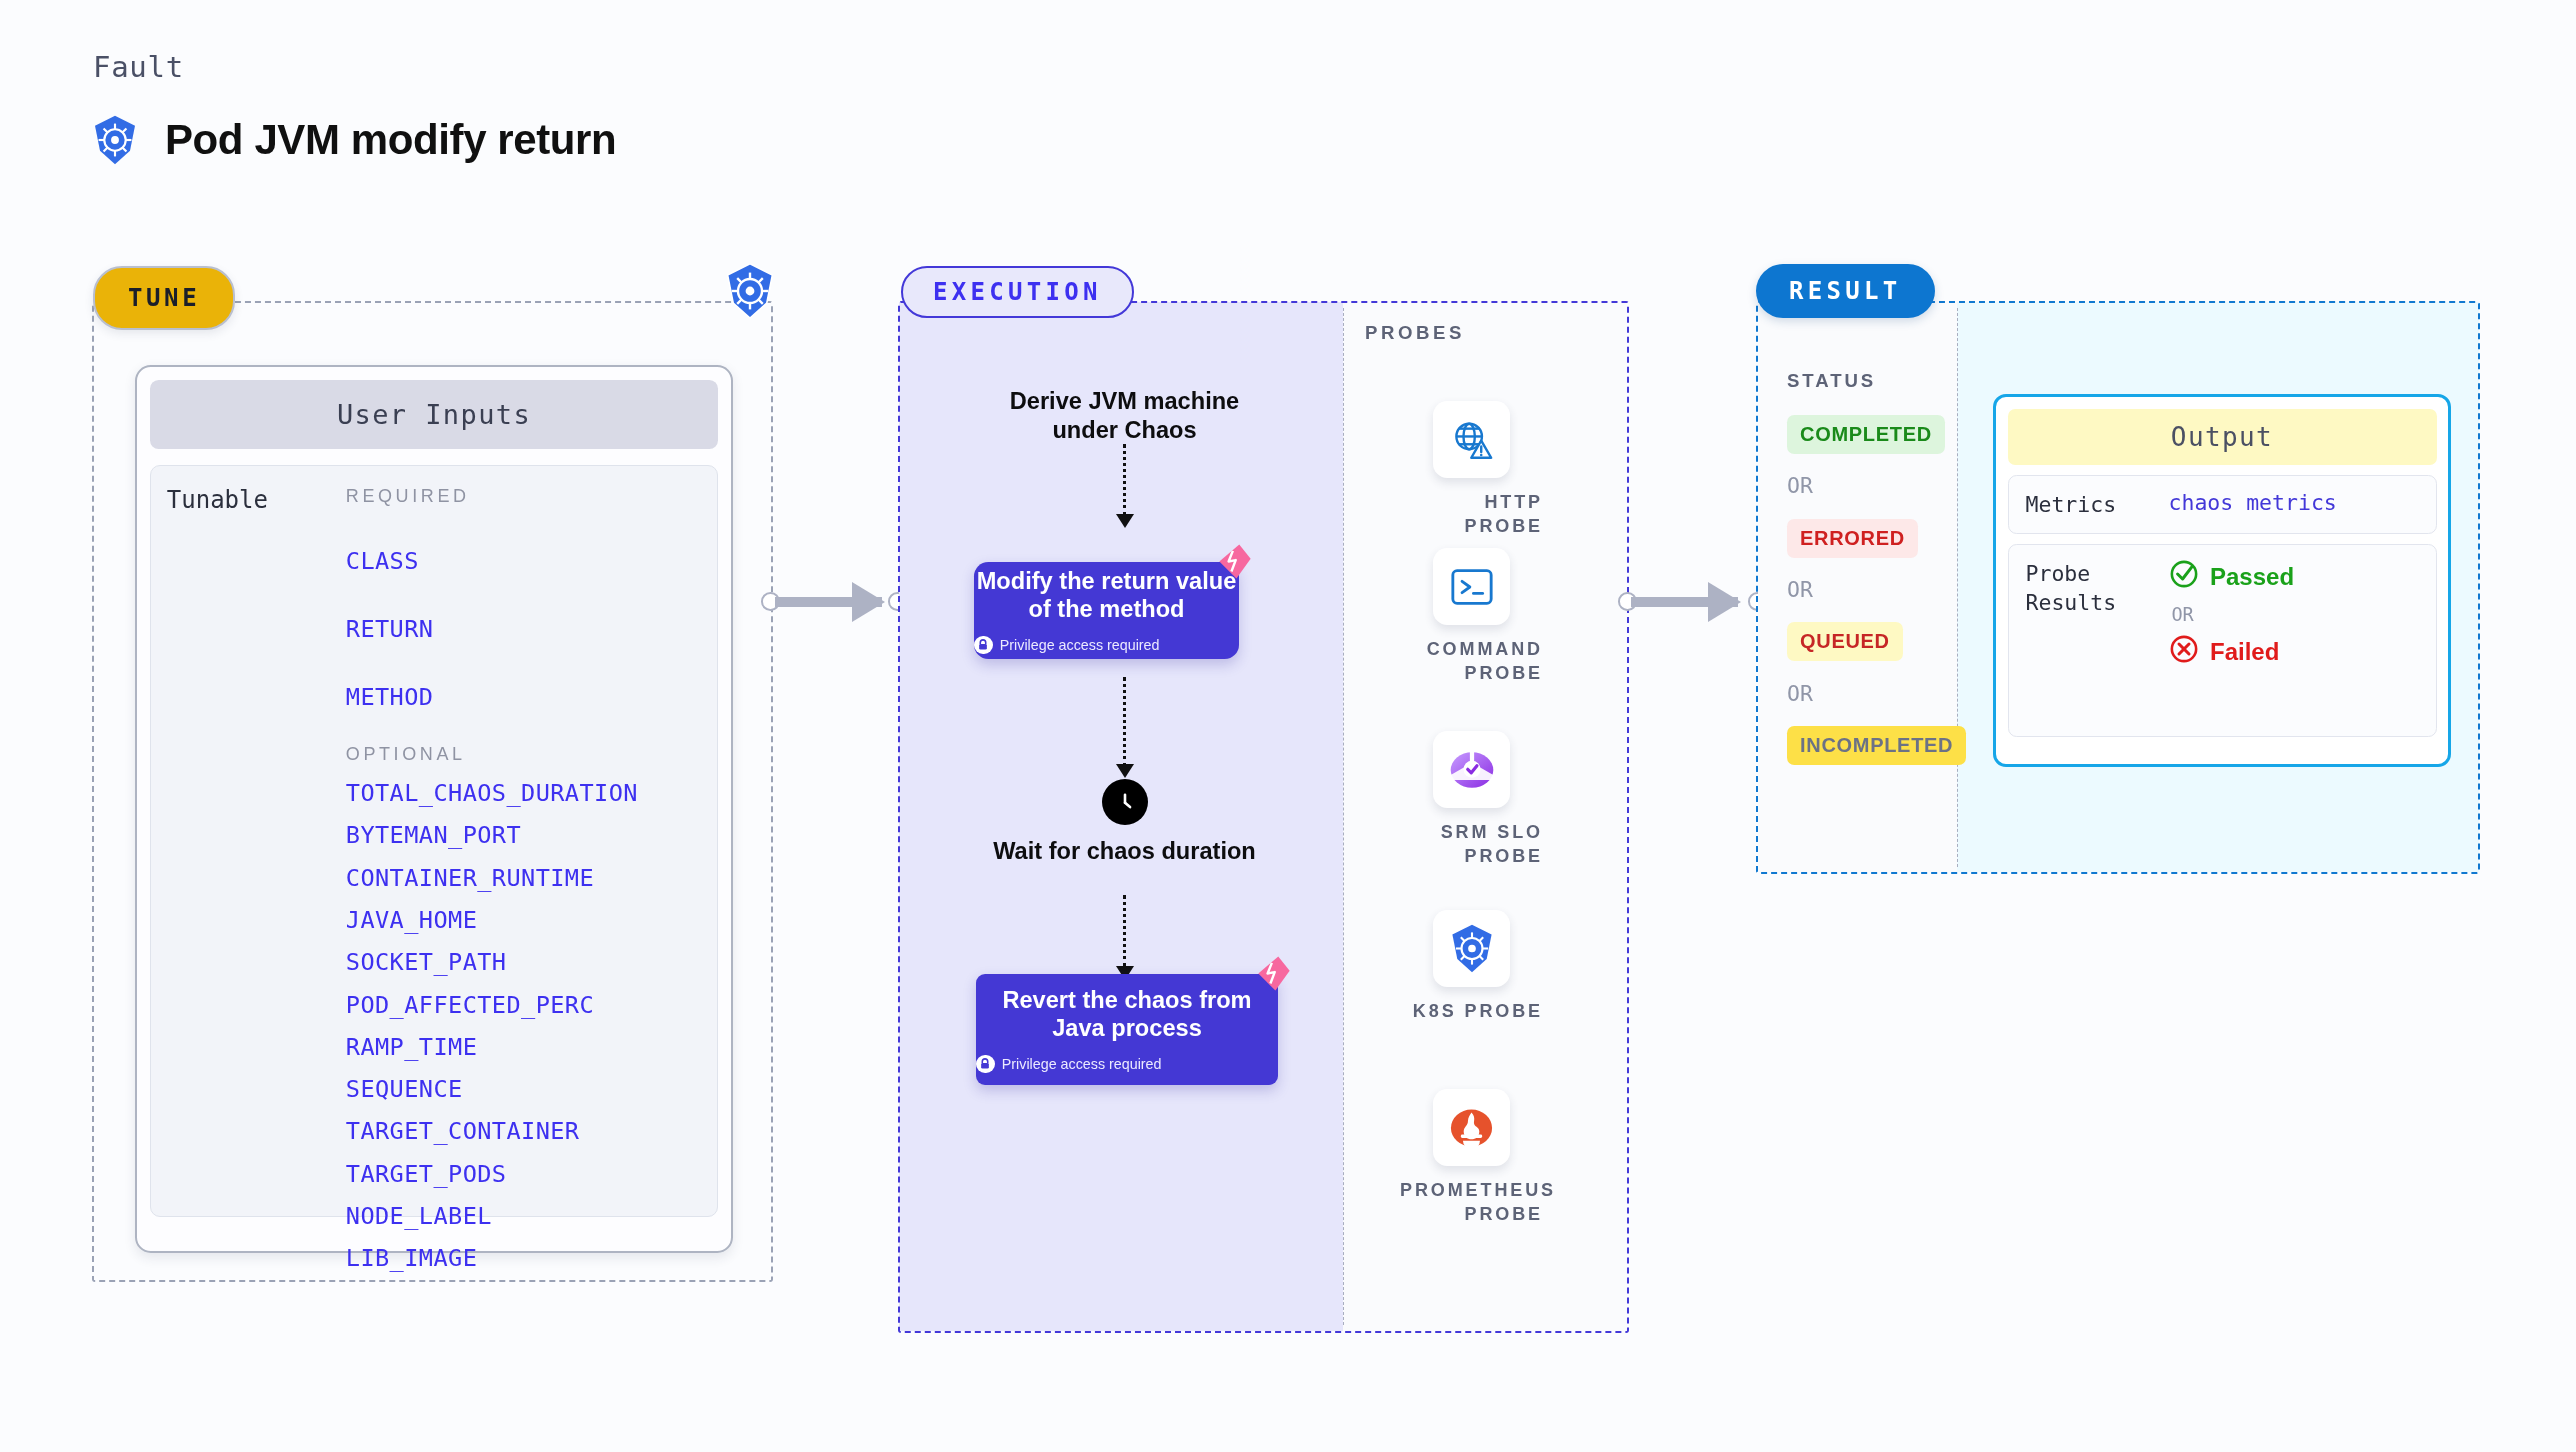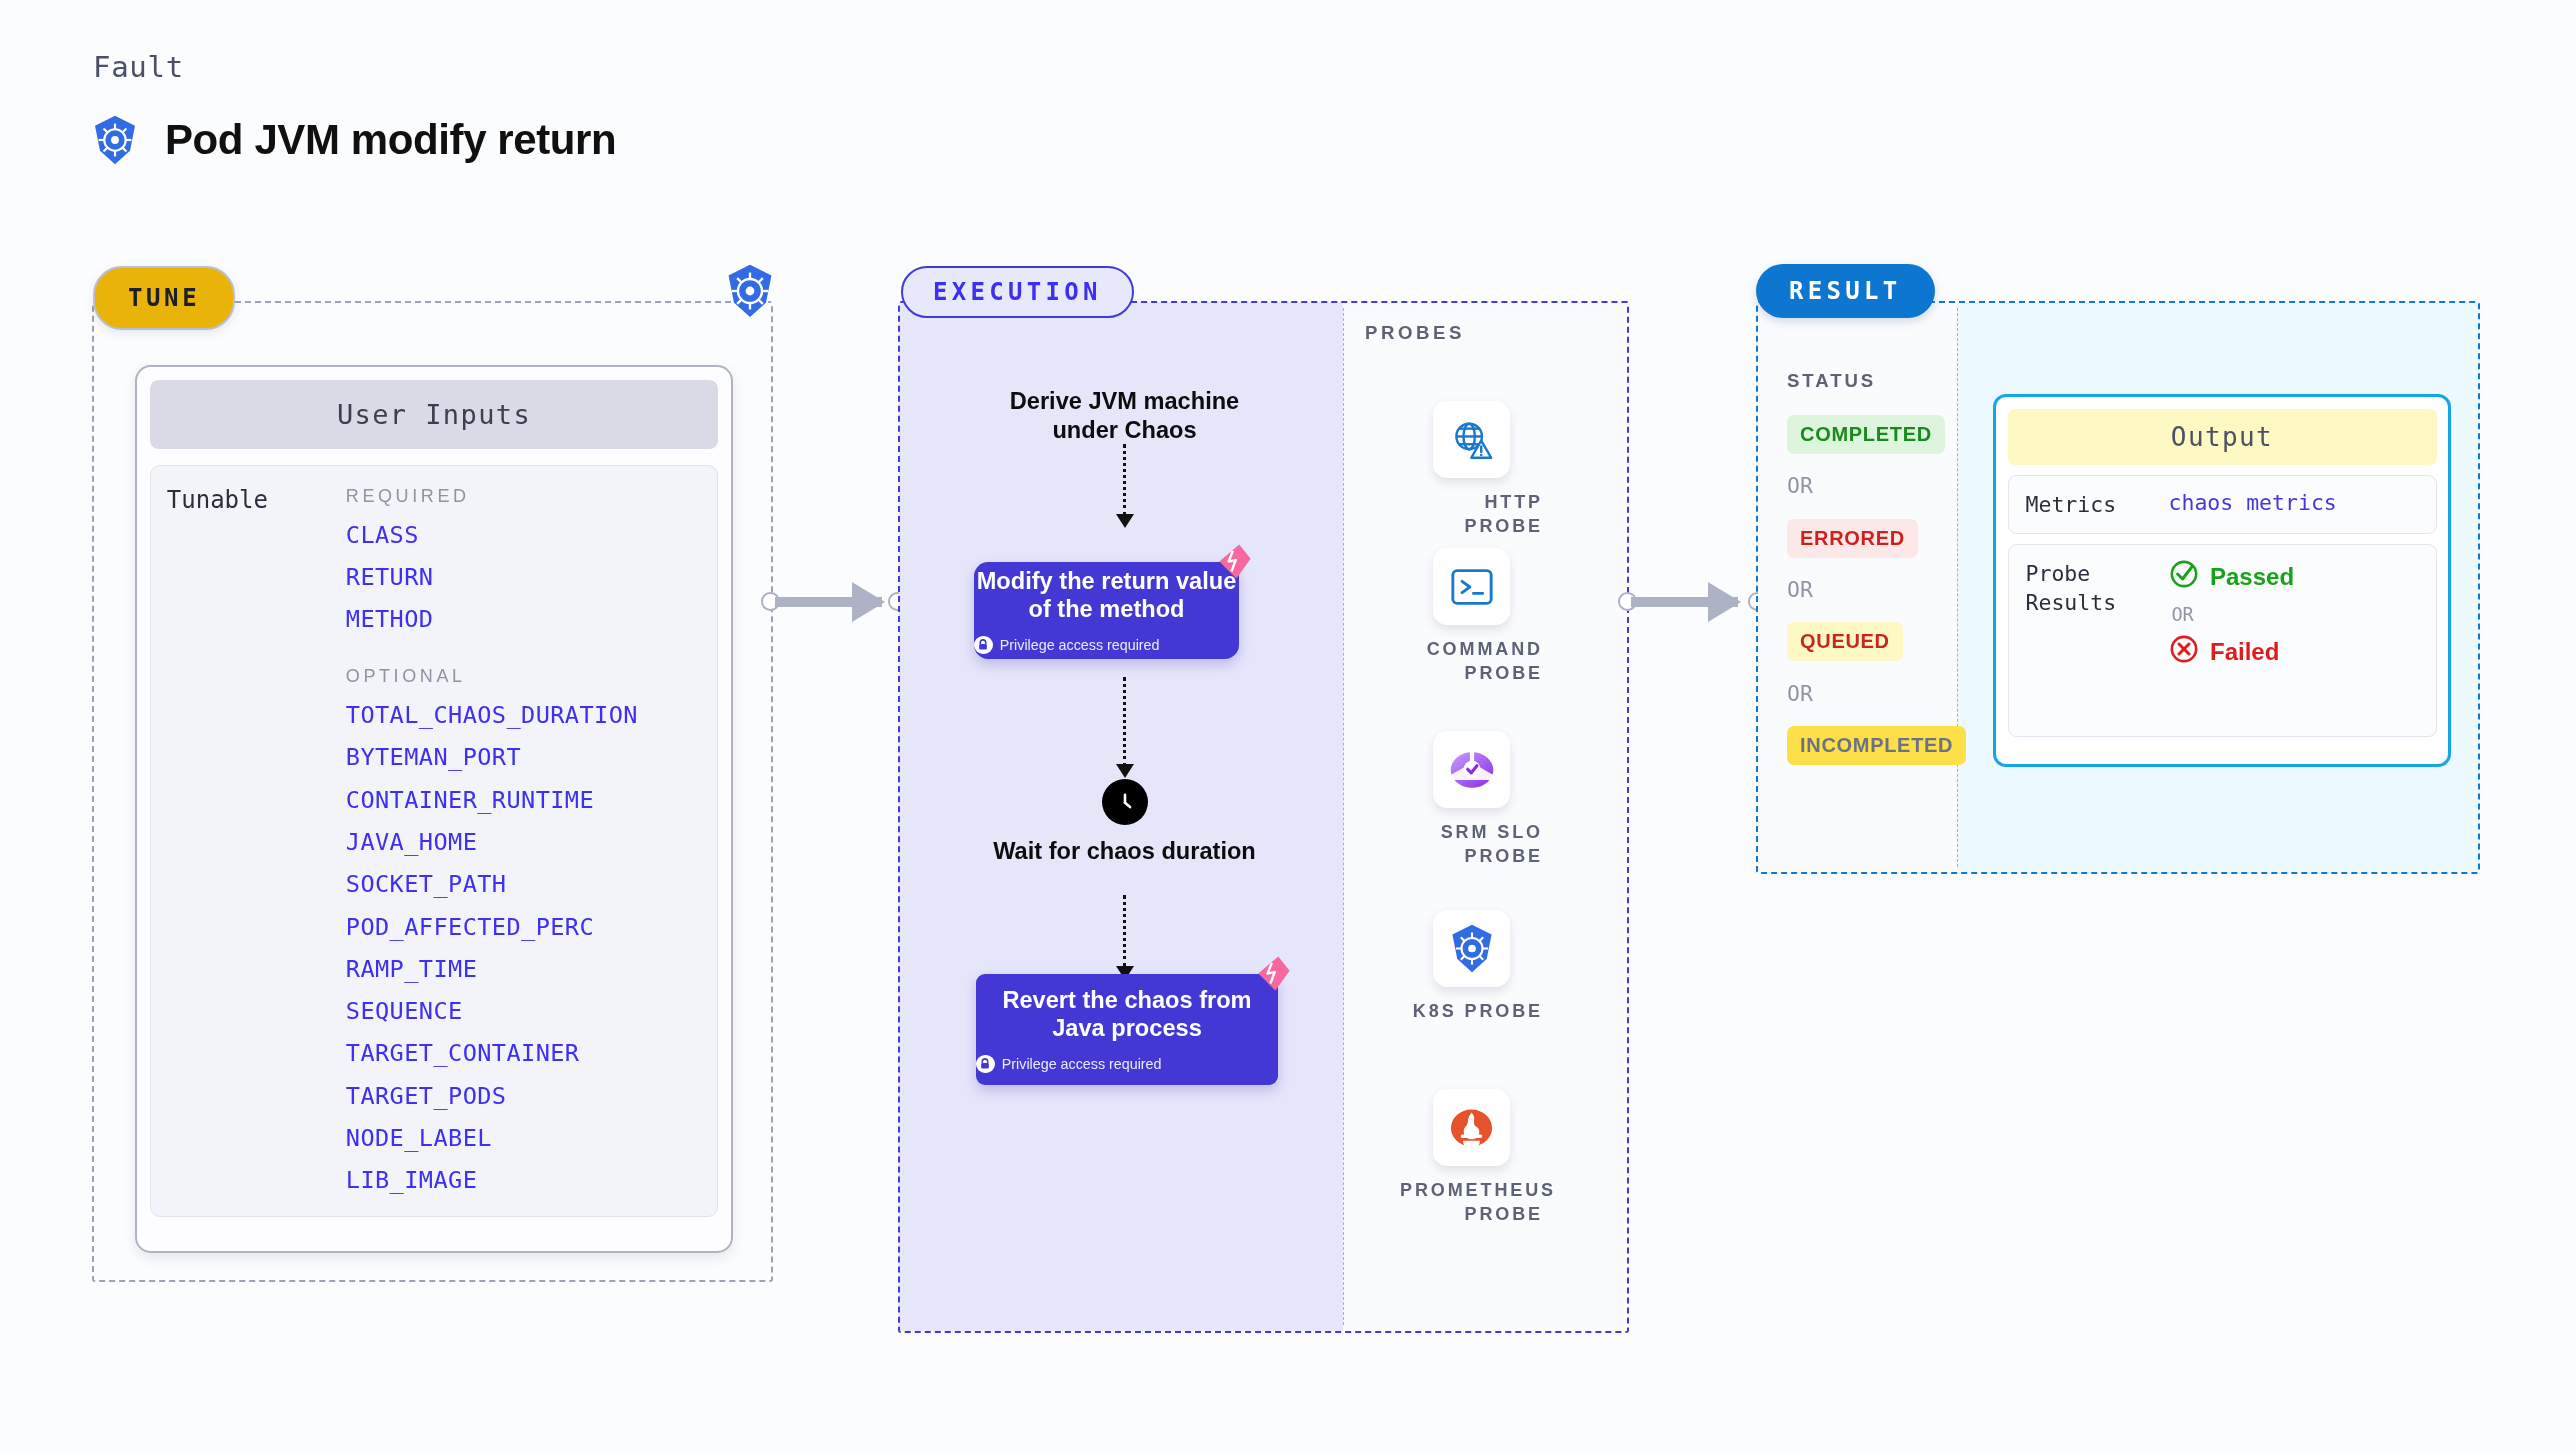--- a/index.html
+++ b/index.html
@@ -44,21 +44,21 @@
   #user-inputs-header span{font-family:"DejaVu Sans Mono","Liberation Mono",monospace;
     font-size:27px;color:#3a3f52;letter-spacing:1.4px;}
   #tunable-box{margin-top:15.8px;background:#f2f4f9;border:1.4px solid #dfe3ec;border-radius:10px;
     height:752px;box-sizing:border-box;display:flex;padding:20px 7.2px 7.2px 15.8px;}
   #tunable-label{font-family:"DejaVu Sans Mono","Liberation Mono",monospace;
     font-size:24px;color:#2b2f3d;width:179px;flex:0 0 179px;}
   #param-col{flex:1;}
   .group-label{font-size:18px;color:#8f93a3;letter-spacing:3.6px;font-weight:500;}
   .param{font-family:"DejaVu Sans Mono","Liberation Mono",monospace;
     font-size:23.6px;color:#3d30f0;letter-spacing:0.4px;}
-  .req-param{margin-top:14px;}
+  .req-param{margin-top:40px;}
   .opt-param{margin-top:14.3px;}
   #opt-label{margin-top:33px;}
 
   
   #exec-region{left:898px;top:301px;width:731px;height:1032px;
     border:2.9px dashed #4338d8;border-radius:2.9px;box-sizing:border-box;}
   #exec-fill{position:absolute;left:899px;top:302px;width:444px;height:1029px;
     background:#e6e6fb;}
   #probes-fill{position:absolute;left:1343px;top:302px;width:284px;height:1029px;background:#fafbfd;}
   #probes-divider{position:absolute;left:1343px;top:308px;width:0;height:1017px;

